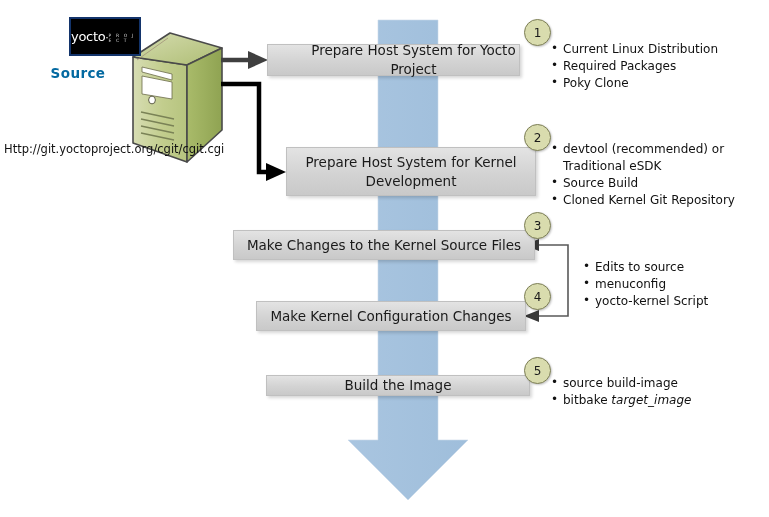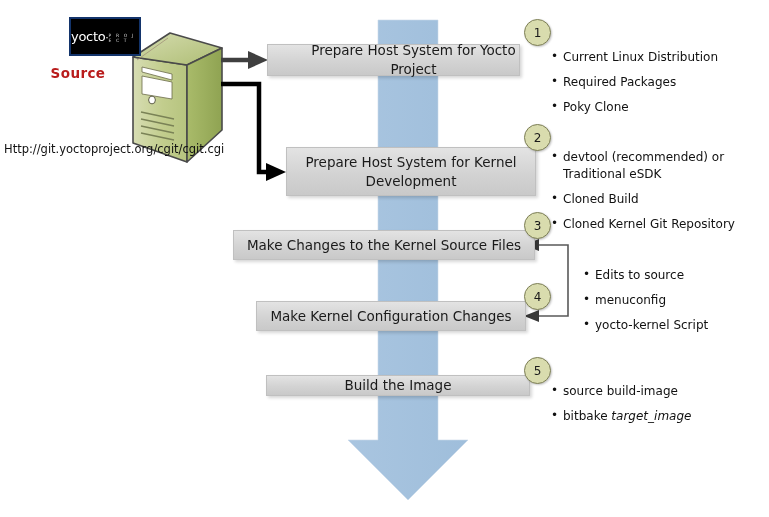--- a/index.html
+++ b/index.html
@@ -56,21 +56,21 @@
   }
 
   .src-label {
     position: absolute;
     left: 14px;
     top: 63px;
     width: 128px;
     text-align: center;
     font-size: 13.5px;
     font-weight: bold;
-    color: #b91c1c;
+    color: #0369a1;
     line-height: 21px;
     letter-spacing: 0.4px;
   }
   .src-url {
     position: absolute;
     left: 4px;
     top: 142px;
     width: 230px;
     font-size: 11.5px;
     color: #111111;
@@ -114,21 +114,20 @@
   .notes {
     position: absolute;
     font-size: 12px;
     line-height: 17px;
     color: #111111;
   }
   .notes .note-item {
     position: relative;
     padding-left: 12px;
     white-space: nowrap;
-    margin-top: 8px;
   }
   .notes .note-item::before {
     content: "\2022";
     position: absolute;
     left: 0;
     top: -1px;
     color: #111111;
   }
   .notes .note-cont {
     padding-left: 12px;
@@ -259,21 +258,21 @@
 
   <div class="notes" style="left:551px; top:41px;">
     <div class="note-item">Current Linux Distribution</div>
     <div class="note-item">Required Packages</div>
     <div class="note-item">Poky Clone</div>
   </div>
 
   <div class="notes" style="left:551px; top:141px;">
     <div class="note-item">devtool (recommended) or</div>
     <div class="note-cont">Traditional eSDK</div>
-    <div class="note-item">Cloned Build</div>
+    <div class="note-item">Source Build</div>
     <div class="note-item">Cloned Kernel Git Repository</div>
   </div>
 
   <div class="notes" style="left:583px; top:259px;">
     <div class="note-item">Edits to source</div>
     <div class="note-item">menuconfig</div>
     <div class="note-item">yocto-kernel Script</div>
   </div>
 
   <div class="notes" style="left:551px; top:375px;">

